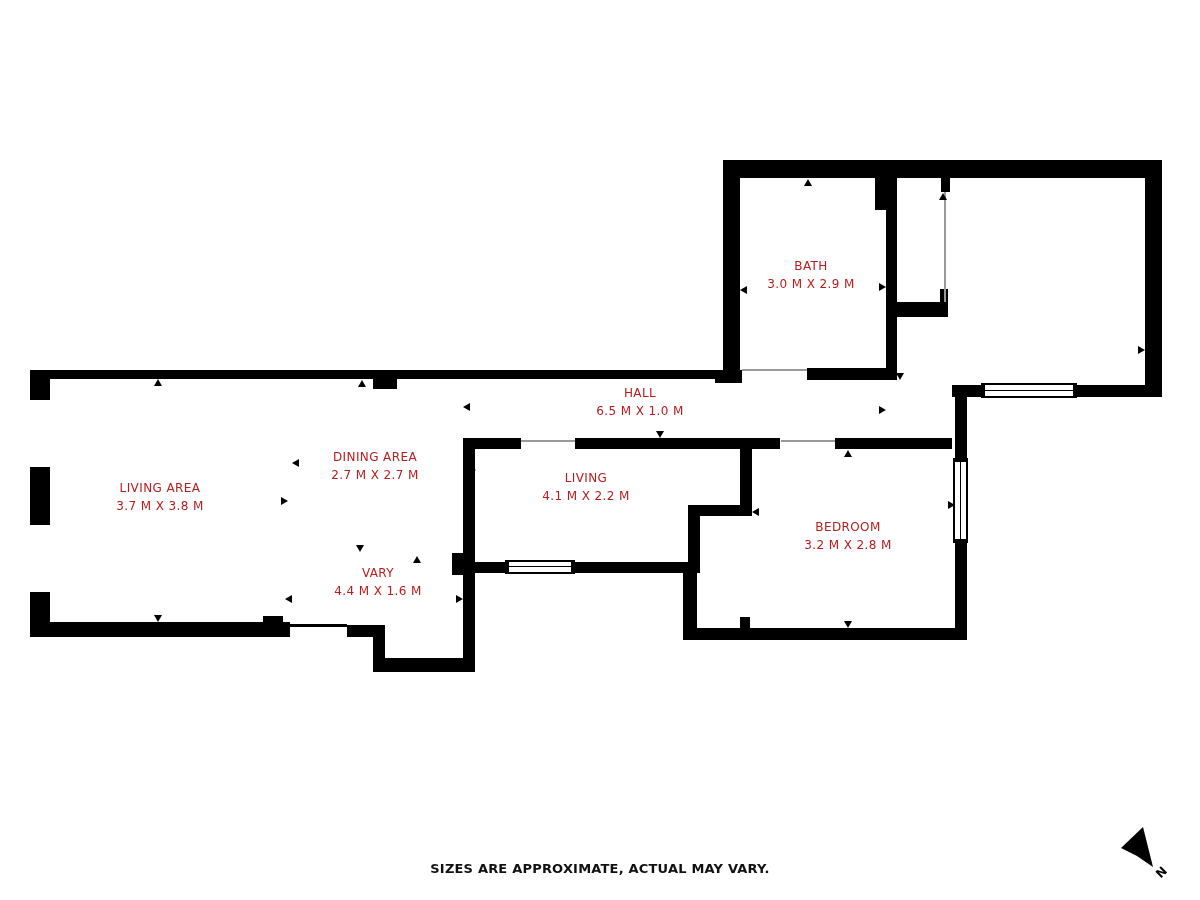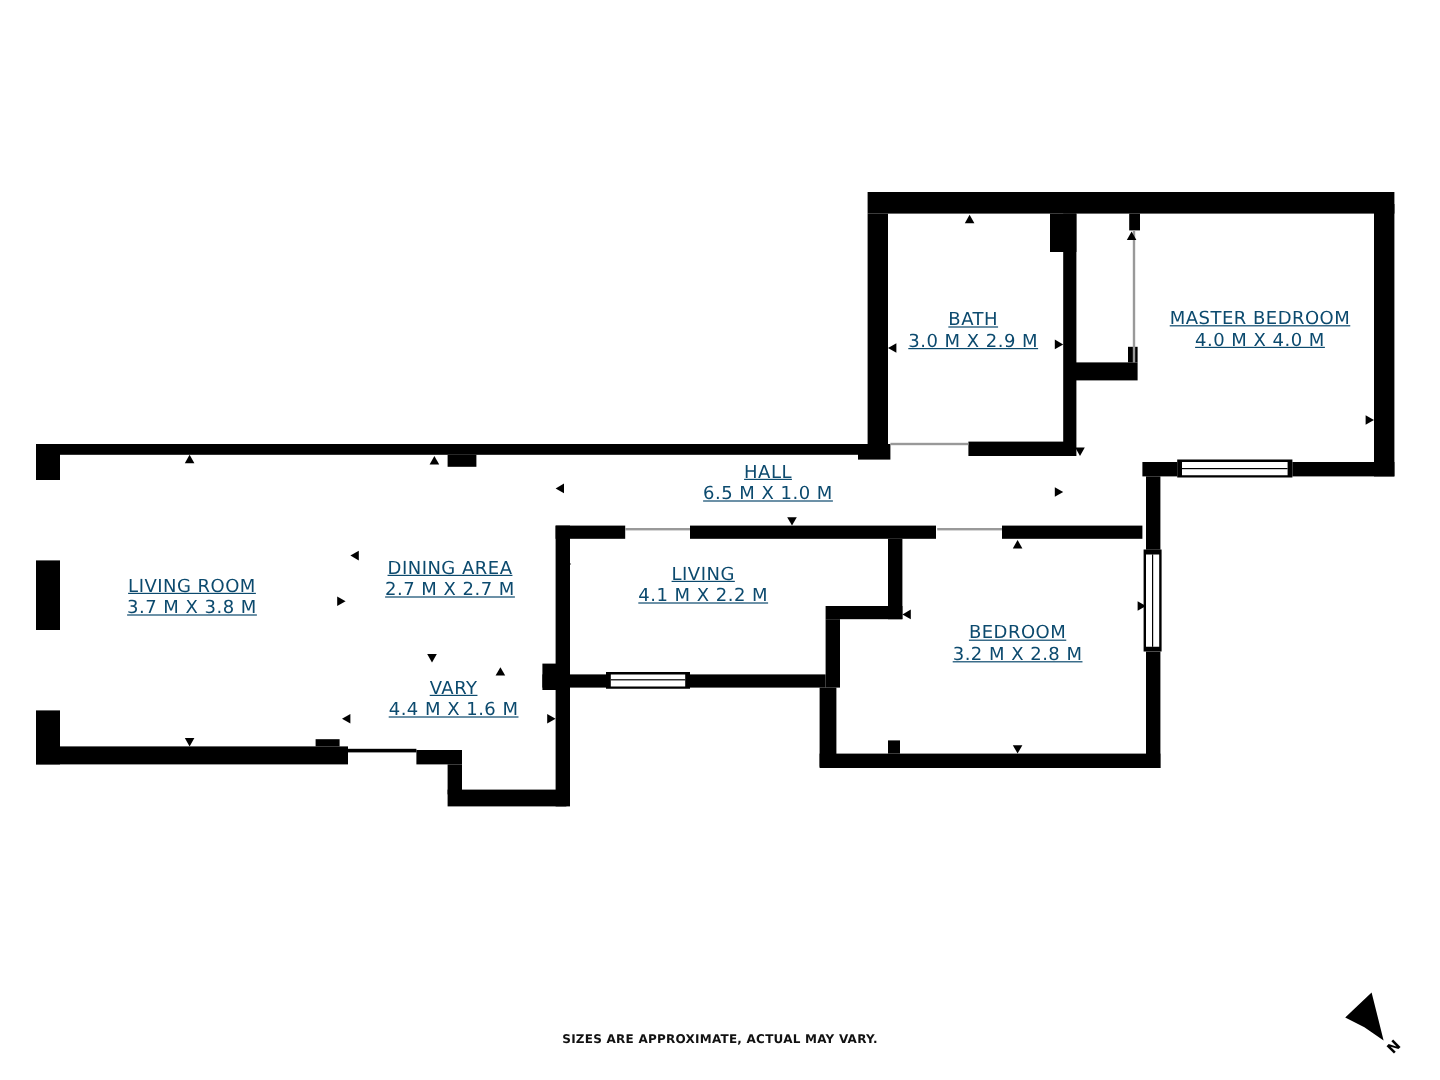--- a/index.html
+++ b/index.html
@@ -18,26 +18,26 @@
   .win-h::after{content:"";position:absolute;left:0;right:0;top:50%;height:1px;margin-top:-1px;background:#000;}
   .win-v{border-top-width:4px;border-bottom-width:4px;}
   .win-v::after{content:"";position:absolute;top:0;bottom:0;left:50%;width:1px;margin-left:-1px;background:#000;}
   .tick{position:absolute;width:0;height:0;}
   .tick-up{border-left:4px solid transparent;border-right:4px solid transparent;border-bottom:7px solid #000;}
   .tick-down{border-left:4px solid transparent;border-right:4px solid transparent;border-top:7px solid #000;}
   .tick-left{border-top:4px solid transparent;border-bottom:4px solid transparent;border-right:7px solid #000;}
   .tick-right{border-top:4px solid transparent;border-bottom:4px solid transparent;border-left:7px solid #000;}
   .room-label{
     position:absolute;transform:translate(-50%,-50%);
-    text-align:center;font-size:15px;line-height:18px;
-    color:#0c4a6e;letter-spacing:0.4px;white-space:nowrap;text-decoration:underline;
+    text-align:center;font-size:12px;line-height:18px;
+    color:#b91c1c;letter-spacing:0.4px;white-space:nowrap;
   }
   .disclaimer{
     position:absolute;left:600px;top:861px;transform:translateX(-50%);
-    font-size:10px;font-weight:bold;letter-spacing:0.2px;color:#111;white-space:nowrap;
+    font-size:13px;font-weight:bold;letter-spacing:0.2px;color:#111;white-space:nowrap;
   }
   .compass{position:absolute;left:1106px;top:812px;}
 </style>
 </head>
 <body>
 
 <div class="plan">
 
   <div class="w" style="left:30px;top:370px;width:20px;height:30px;"></div>
   <div class="w" style="left:30px;top:467px;width:20px;height:58px;"></div>
@@ -110,47 +110,43 @@
   <div class="tick tick-down" style="left:808px;top:373px;"></div>
   <div class="tick tick-down" style="left:896px;top:373px;"></div>
   <div class="tick tick-up" style="left:939px;top:193px;"></div>
   <div class="tick tick-right" style="left:1138px;top:346px;"></div>
   <div class="tick tick-up" style="left:844px;top:450px;"></div>
   <div class="tick tick-down" style="left:844px;top:621px;"></div>
   <div class="tick tick-right" style="left:948px;top:501px;"></div>
   <div class="tick tick-left" style="left:752px;top:508px;"></div>
 
   <div class="room-label" style="left:160px;top:497px;">
-    <div>LIVING ROOM</div>
+    <div>LIVING AREA</div>
     <div>3.7 M X 3.8 M</div>
   </div>
-  <div class="room-label" style="left:375px;top:482px;">
+  <div class="room-label" style="left:375px;top:466px;">
     <div>DINING AREA</div>
     <div>2.7 M X 2.7 M</div>
   </div>
   <div class="room-label" style="left:378px;top:582px;">
     <div>VARY</div>
     <div>4.4 M X 1.6 M</div>
   </div>
   <div class="room-label" style="left:586px;top:487px;">
     <div>LIVING</div>
     <div>4.1 M X 2.2 M</div>
   </div>
   <div class="room-label" style="left:640px;top:402px;">
     <div>HALL</div>
     <div>6.5 M X 1.0 M</div>
   </div>
   <div class="room-label" style="left:811px;top:275px;">
     <div>BATH</div>
     <div>3.0 M X 2.9 M</div>
   </div>
-  <div class="room-label" style="left:1050px;top:274px;">
-    <div>MASTER BEDROOM</div>
-    <div>4.0 M X 4.0 M</div>
-  </div>
   <div class="room-label" style="left:848px;top:536px;">
     <div>BEDROOM</div>
     <div>3.2 M X 2.8 M</div>
   </div>
 
   <div class="disclaimer">SIZES ARE APPROXIMATE, ACTUAL MAY VARY.</div>
 
   <svg class="compass" width="75" height="85" viewBox="0 0 75 85">
     <polygon points="37,15 15,36 31,44 47,55" fill="#000000"></polygon>
     <text x="52" y="68" transform="rotate(-45 52 64)" font-size="12" font-weight="bold" fill="#000000">N</text>

